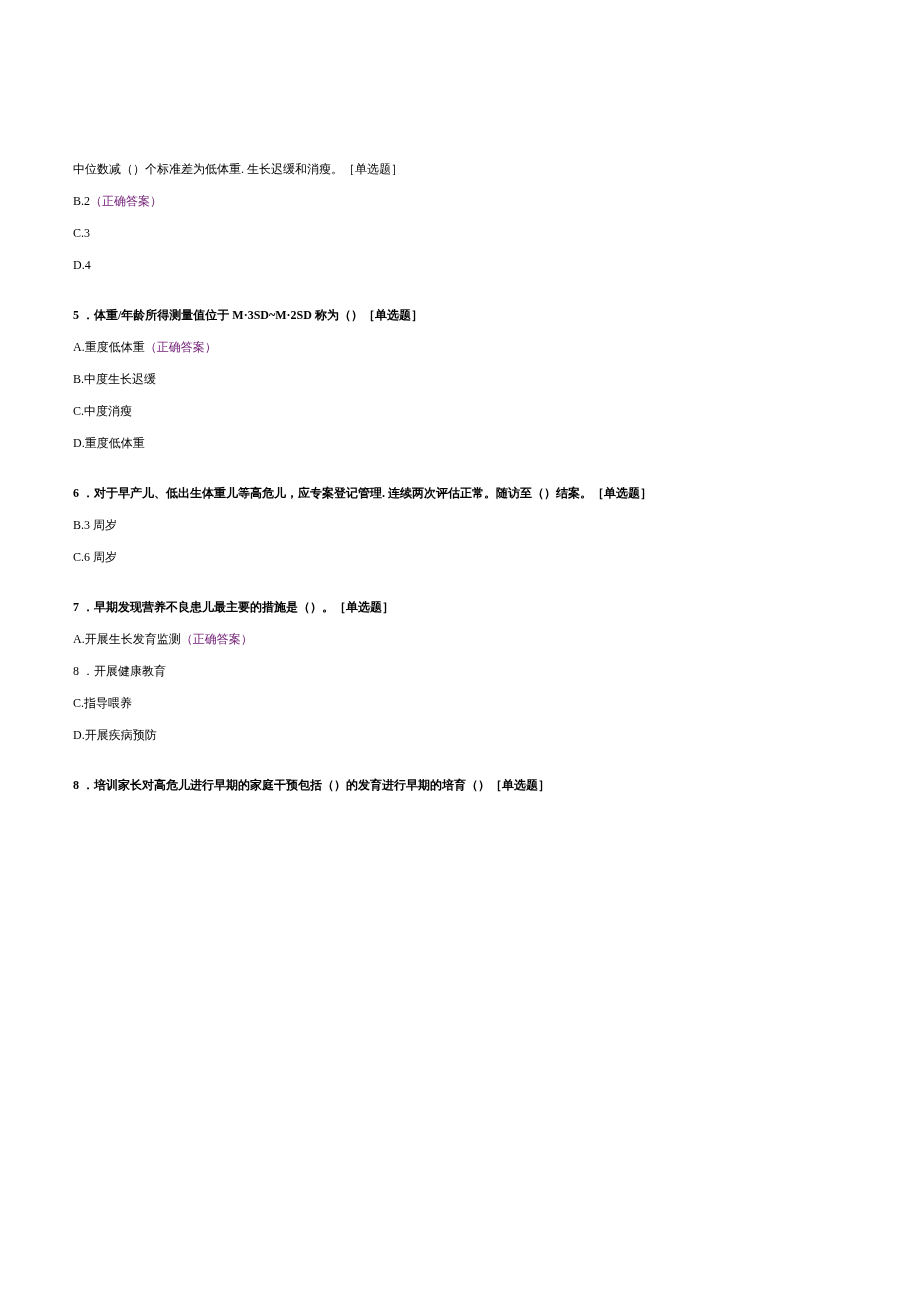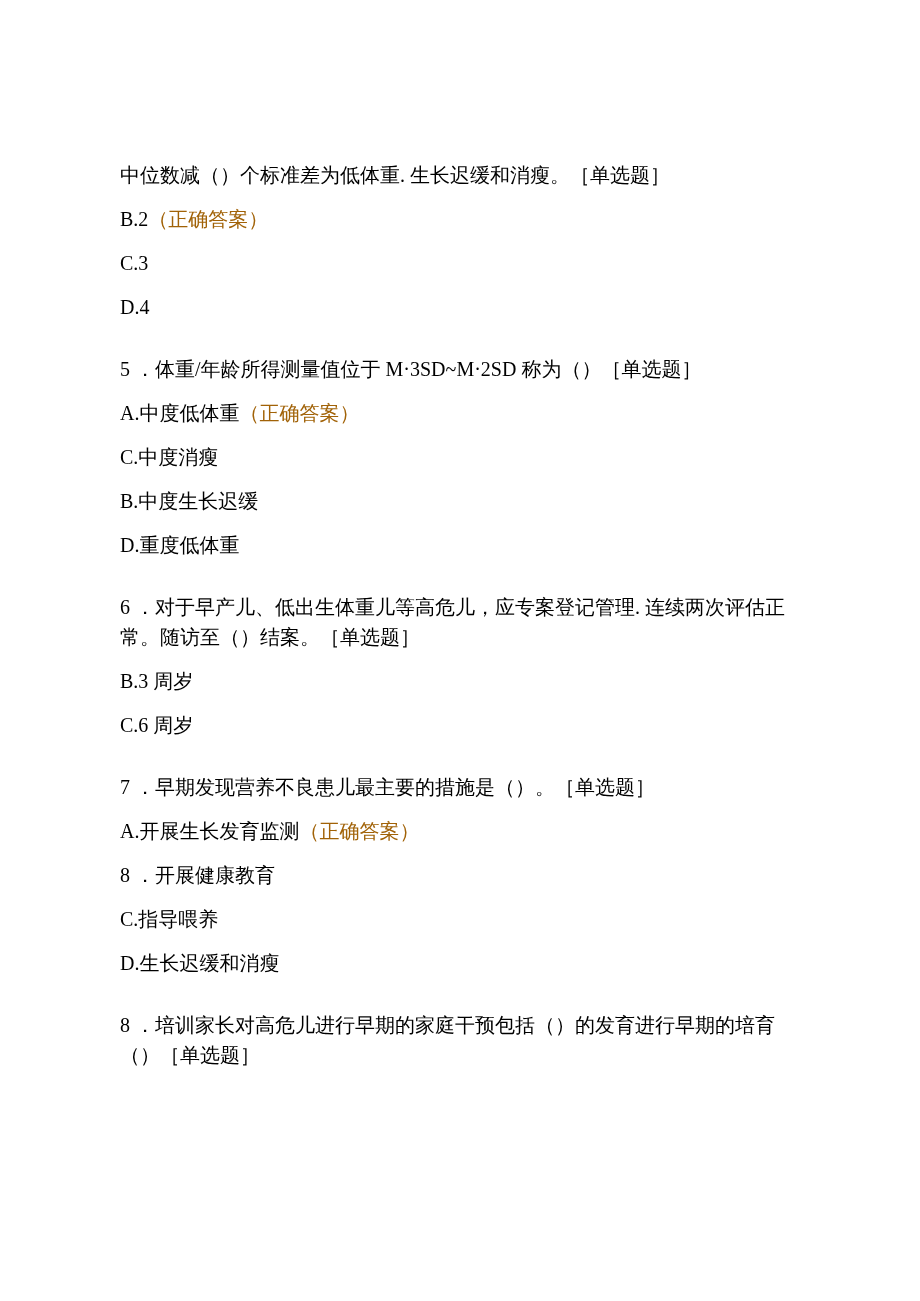--- a/index.html
+++ b/index.html
@@ -3,71 +3,72 @@
 <meta charset="utf-8">
 <style>
   body {
     margin: 0;
     padding: 0;
     background: #ffffff;
     font-family: "SimSun", "宋体", serif;
     width: 920px;
   }
   .page {
-    padding: 160px 120px 80px 120px;
+    padding: 160px 120px 80px 73px;
     color: #000000;
-    font-size: 20px;
+    font-size: 12px;
     line-height: 1.5;
   }
   .block {
     margin-bottom: 8px;
   }
   .question {
     margin-top: 32px;
     margin-bottom: 10px;
+    font-weight: bold;
   }
   .option {
     margin-top: 14px;
     margin-bottom: 8px;
   }
   .correct {
-    color: #a16207;
+    color: #701a75;
   }
   .first-line {
     margin-top: 0;
   }
 </style>
 </head>
 <body>
 
 <div class="page">
 
   <div class="block first-line">中位数减（）个标准差为低体重. 生长迟缓和消瘦。［单选题］</div>
 
   <div class="option">
     <span>B.2</span><span class="correct">（正确答案）</span>
   </div>
   <div class="option">C.3</div>
   <div class="option">D.4</div>
 
   <div class="question">5 ．体重/年龄所得测量值位于 M·3SD~M·2SD 称为（）［单选题］</div>
   <div class="option">
-    <span>A.中度低体重</span><span class="correct">（正确答案）</span>
+    <span>A.重度低体重</span><span class="correct">（正确答案）</span>
   </div>
+  <div class="option">B.中度生长迟缓</div>
   <div class="option">C.中度消瘦</div>
-  <div class="option">B.中度生长迟缓</div>
   <div class="option">D.重度低体重</div>
 
   <div class="question">6 ．对于早产儿、低出生体重儿等高危儿，应专案登记管理. 连续两次评估正常。随访至（）结案。［单选题］</div>
   <div class="option">B.3 周岁</div>
   <div class="option">C.6 周岁</div>
 
   <div class="question">7 ．早期发现营养不良患儿最主要的措施是（）。［单选题］</div>
   <div class="option">
     <span>A.开展生长发育监测</span><span class="correct">（正确答案）</span>
   </div>
   <div class="option">8 ．开展健康教育</div>
   <div class="option">C.指导喂养</div>
-  <div class="option">D.生长迟缓和消瘦</div>
+  <div class="option">D.开展疾病预防</div>
 
   <div class="question">8 ．培训家长对高危儿进行早期的家庭干预包括（）的发育进行早期的培育（）［单选题］</div>
 
 </div>
 
 </body></html>

